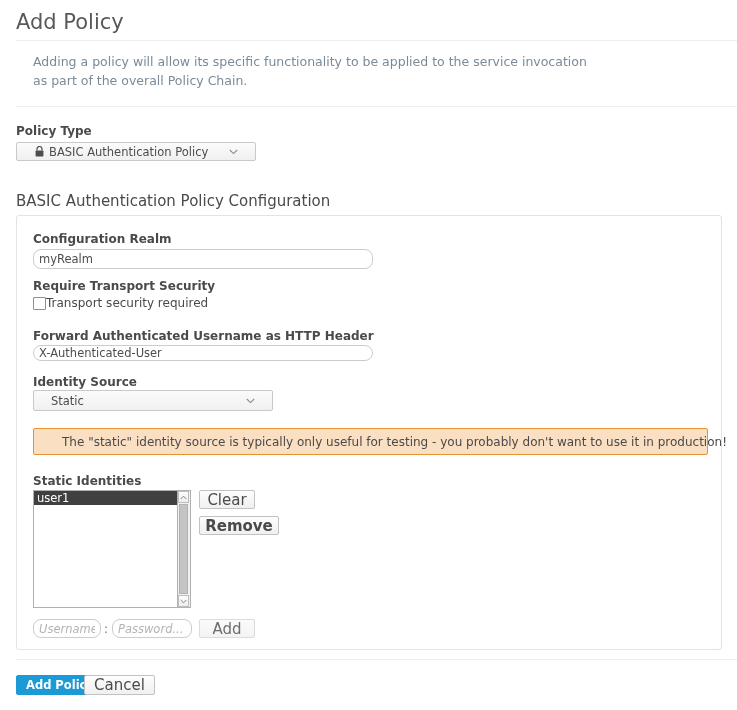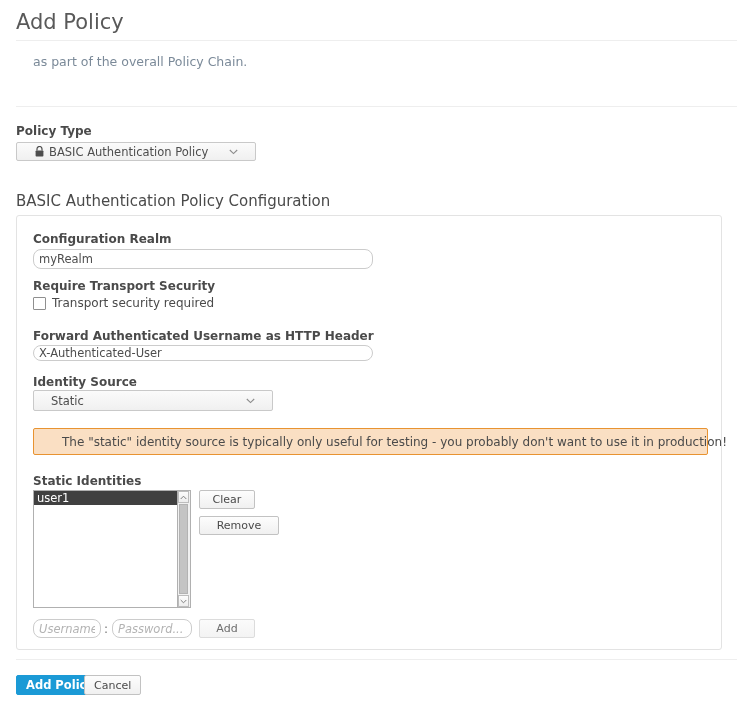--- a/index.html
+++ b/index.html
@@ -93,21 +93,21 @@
     font-size: 11.5px; color: #4d4d4d;
     padding: 0 5px;
     outline: none;
   }
 
   #lbl-realm  { left: 33px; top: 232px; }
   #in-realm   { left: 33px; top: 249px; width: 340px; height: 20px; }
   #lbl-transport { left: 33px; top: 279px; }
   #chk-wrap {
     position: absolute; left: 33px; top: 296px;
-    display: flex; align-items: center; gap: 6px;
+    display: flex; align-items: center; 
   }
   #chk-box {
     width: 13px; height: 13px; margin: 0;
     border: 1px solid #8f8f8f; background: #fff;
     border-radius: 1px; display: inline-block; cursor: pointer;
     flex: 0 0 auto;
   }
   #chk-label { font-size: 12px; color: #4a4a4a; white-space: nowrap; cursor: pointer; }
   #lbl-forward { left: 33px; top: 329px; }
   #in-forward  { left: 33px; top: 345px; width: 340px; height: 16px; }
@@ -165,26 +165,26 @@
     background: #c4c4c4; border: 1px solid #b3b3b3;
     cursor: pointer;
   }
 
   .btn-grey {
     position: absolute;
     background: linear-gradient(to bottom, #fdfdfd, #f0f0f0);
     border: 1px solid #c2c2c2;
     border-radius: 2px;
     font-family: "DejaVu Sans", "Liberation Sans", sans-serif;
-    font-size: 11px; color: #4a4a4a;
+    font-size: 15px; color: #4a4a4a;
     display: flex; align-items: center; justify-content: center;
     cursor: pointer; user-select: none;
   }
   #btn-clear  { left: 199px; top: 490px; width: 56px; height: 19px; }
-  #btn-remove { left: 199px; top: 516px; width: 80px; height: 19px; }
+  #btn-remove { left: 199px; top: 516px; width: 80px; height: 19px; font-weight: bold; }
   #btn-add    { left: 199px; top: 619px; width: 56px; height: 19px;
                 background: linear-gradient(to bottom, #fbfbfb, #f3f3f3);
                 border-color: #dcdcdc; color: #6d6d6d; }
 
   #in-username { left: 33px; top: 619px; width: 68px; height: 19px; }
   #in-password { left: 112px; top: 619px; width: 80px; height: 19px; }
   .colon {
     position: absolute; left: 104px; top: 620px;
     font-size: 12px; color: #777; line-height: 19px;
   }
@@ -208,20 +208,21 @@
 </style>
 </head>
 <body>
 
 <div class="page">
 
   <div class="page-title">Add Policy</div>
   <div class="hr hr-top"></div>
 
   <div class="intro">
+    <div>Adding a policy will allow its specific functionality to be applied to the service invocation</div>
     <div>as part of the overall Policy Chain.</div>
   </div>
 
   <div class="hr hr-mid"></div>
 
   <div class="policy-type-label">Policy Type</div>
   <div class="select-box select-policy-type">
     <span class="lock-icon">
       <svg width="9" height="11" viewBox="0 0 9 11" aria-hidden="true">
         <path d="M2 4.5 V3 a2.5 2.5 0 0 1 5 0 v1.5" fill="none" stroke="#4d4d4d" stroke-width="1.2"></path>

